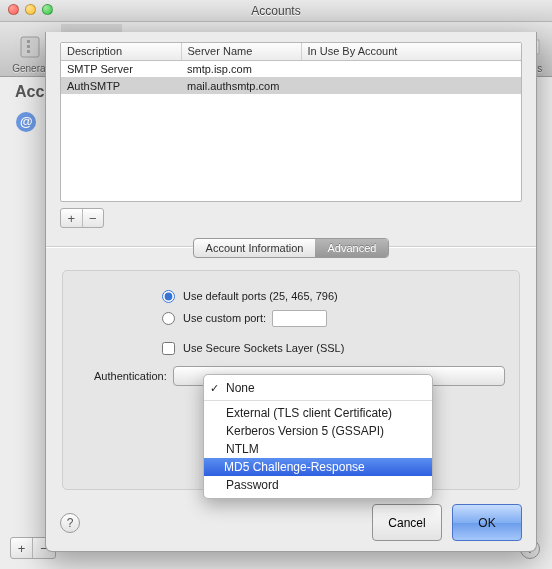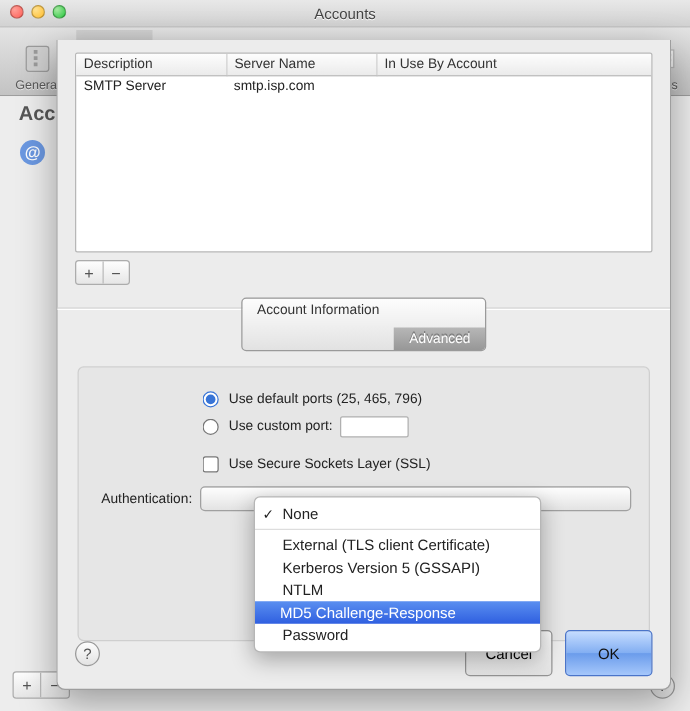--- a/index.html
+++ b/index.html
@@ -196,21 +196,20 @@
     padding: 2px 12px;
     font-size: 11px;
     background: transparent;
     color: #333;
     height: 18px;
   }
   .seg button.active {
     background: linear-gradient(#b7b7b7,#979797);
     color: #fff;
     text-shadow: 0 -1px 0 rgba(0,0,0,.3);
-    margin-top: 23px;
   }
 
   
   .formgroup {
     border: 1px solid #cfcfcf;
     border-radius: 5px;
     margin: 2px 2px 0 2px;
     padding: 14px 14px 20px 14px;
     background: #e6e6e6;
     position: relative;
@@ -230,21 +229,21 @@
   }
   .portinput {
     width: 55px; height: 17px;
     border: 1px solid #b0b0b0;
     border-radius: 2px;
     background: #fff;
     padding: 1px 3px;
     font-size: 11px;
   }
 
-  .label-row { margin-left: 4px; margin-top: 6px;}
+  .label-row { margin-left: 17px; margin-top: 6px;}
   .label-row .lbl { text-align: right; }
 
   
   .popupbtn {
     flex: 1;
     height: 20px;
     border: 1px solid #a0a0a0;
     border-radius: 4px;
     background: linear-gradient(#fefefe,#e3e3e3);
     position: relative;
@@ -458,20 +457,25 @@
           <th style="width:120px">Server Name</th>
           <th>In Use By Account</th>
         </tr>
       </thead>
       <tbody>
         <tr>
           <td>SMTP Server</td>
           <td>smtp.isp.com</td>
           <td></td>
         </tr>
+        <tr class="selected">
+          <td>AuthSMTP</td>
+          <td>mail.authsmtp.com</td>
+          <td></td>
+        </tr>
       </tbody>
     </table>
   </div>
 
   <div class="plusminus">
     <button>+</button>
     <button>−</button>
   </div>
 
   <div class="sepline"></div>

